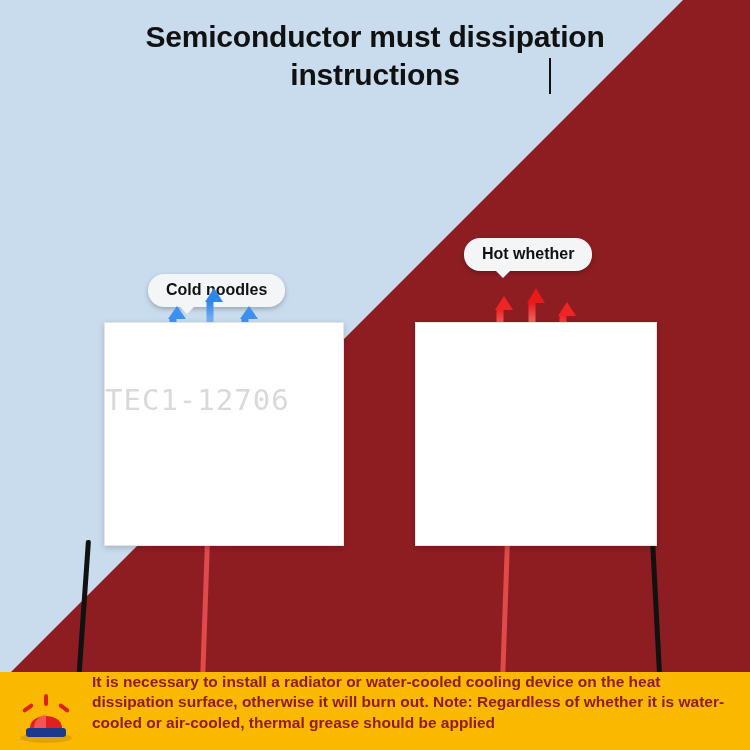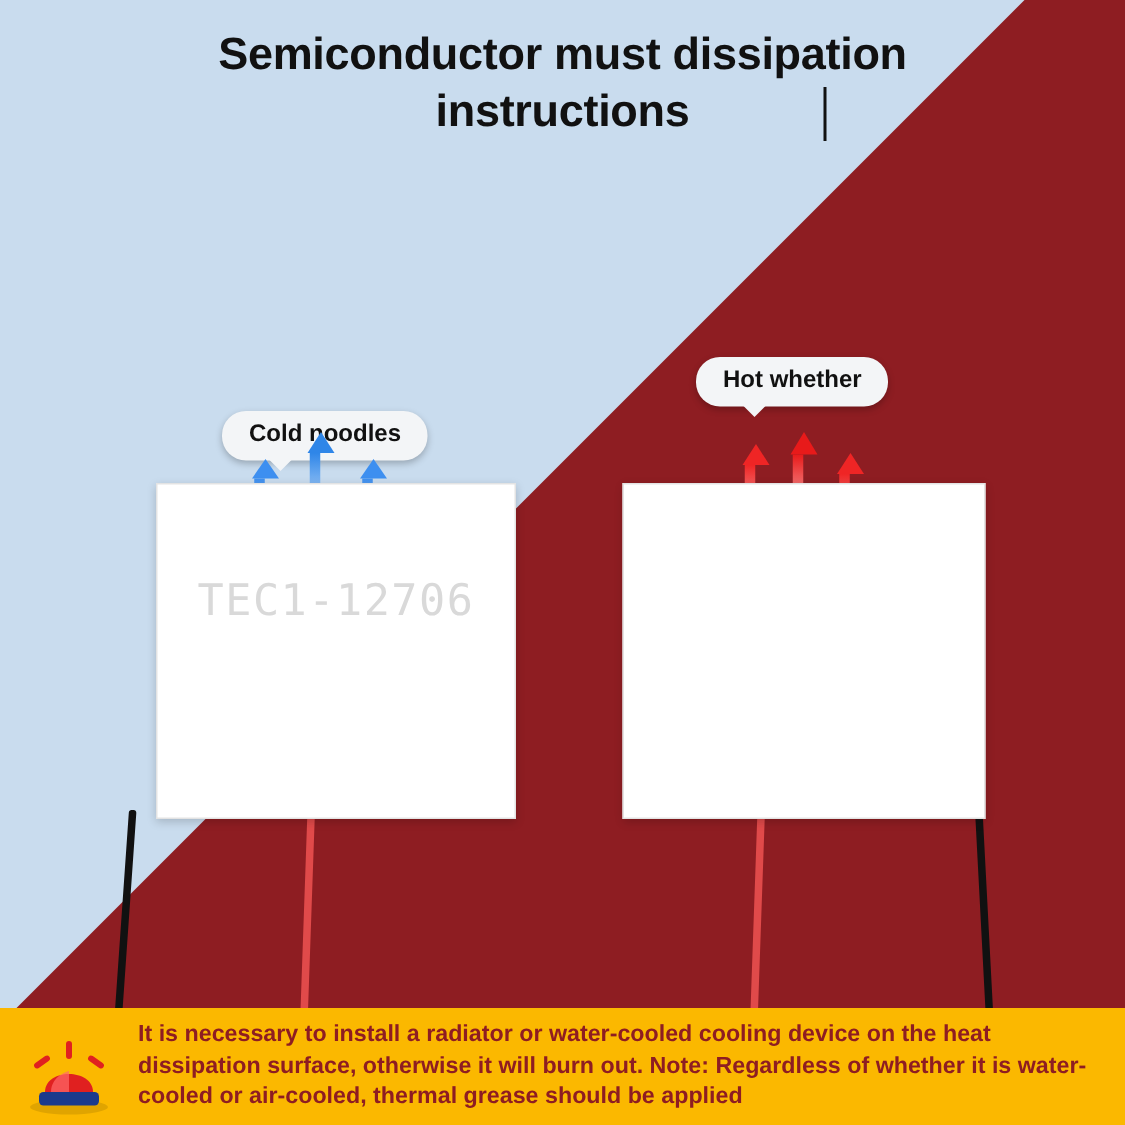--- a/index.html
+++ b/index.html
@@ -92,21 +92,20 @@
     background: #ffffff;
     border: 1px solid #e3e3e3;
     box-shadow: 0 2px 6px rgba(0,0,0,0.18);
   }
   .module.left  { left: 104px; top: 322px; width: 238px; height: 222px; }
   .module.right { left: 415px; top: 322px; width: 240px; height: 222px; }
   .module-text {
     position: absolute;
     left: 0; right: 0;
     top: 60px;
-    text-align: center;
     font-size: 29px;
     letter-spacing: 1px;
     color: #d9d9d9;
     font-family: "DejaVu Sans Mono", monospace;
   }
   
   .arrow {
     position: absolute;
     width: 10px;
   }
@@ -144,21 +143,20 @@
   }
   
   .banner {
     position: absolute;
     left: 0;
     bottom: 0;
     width: 750px;
     height: 78px;
     background: #fbb800;
     display: flex;
-    align-items: center;
   }
   .banner .siren {
     position: relative;
     width: 92px;
     height: 78px;
     flex: 0 0 92px;
   }
   .banner-text {
     font-size: 15.5px;
     font-weight: bold;

